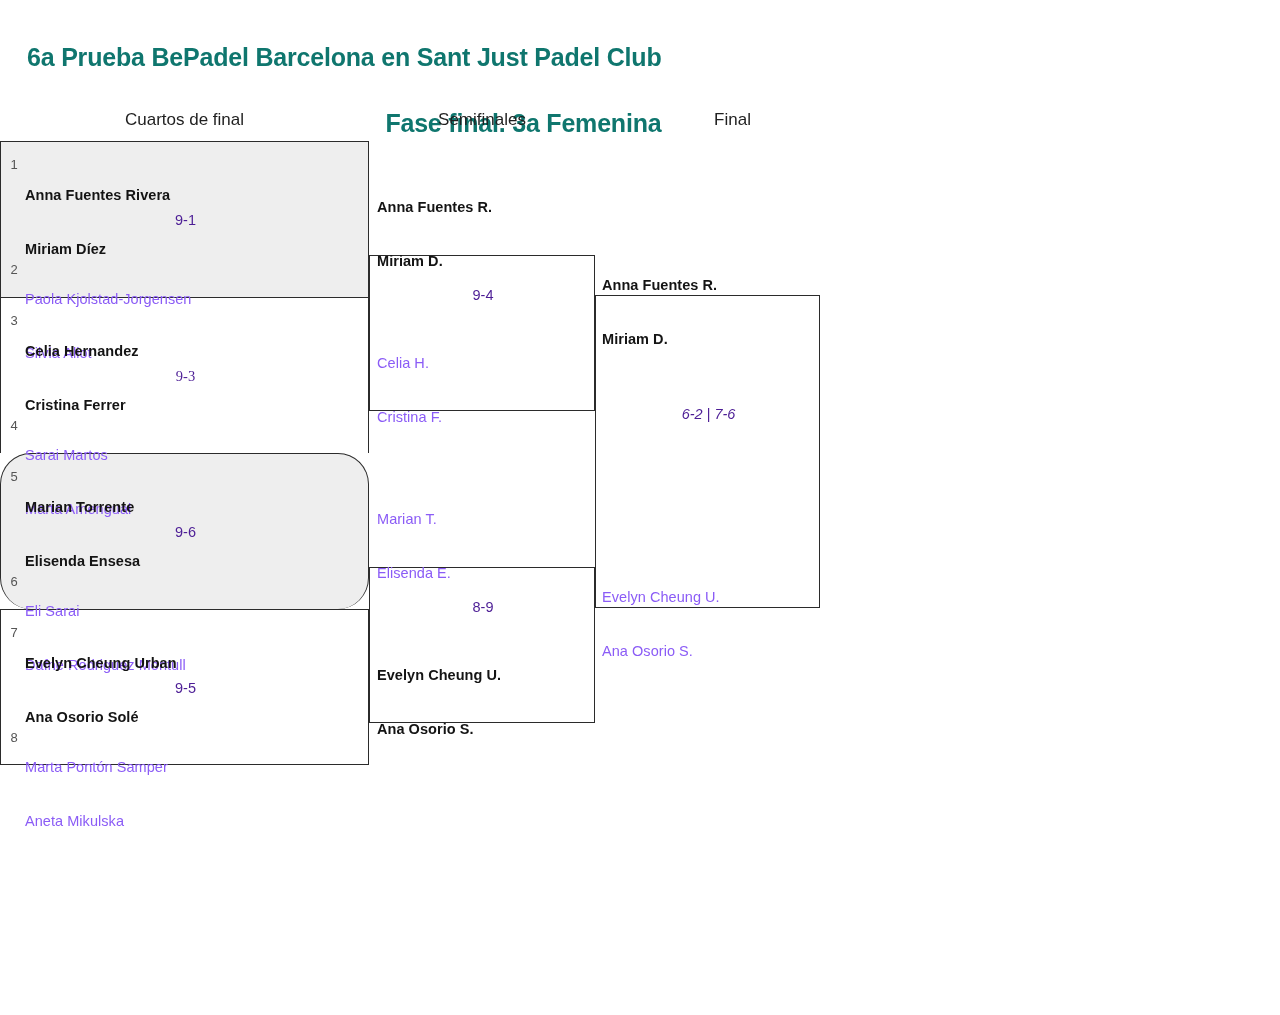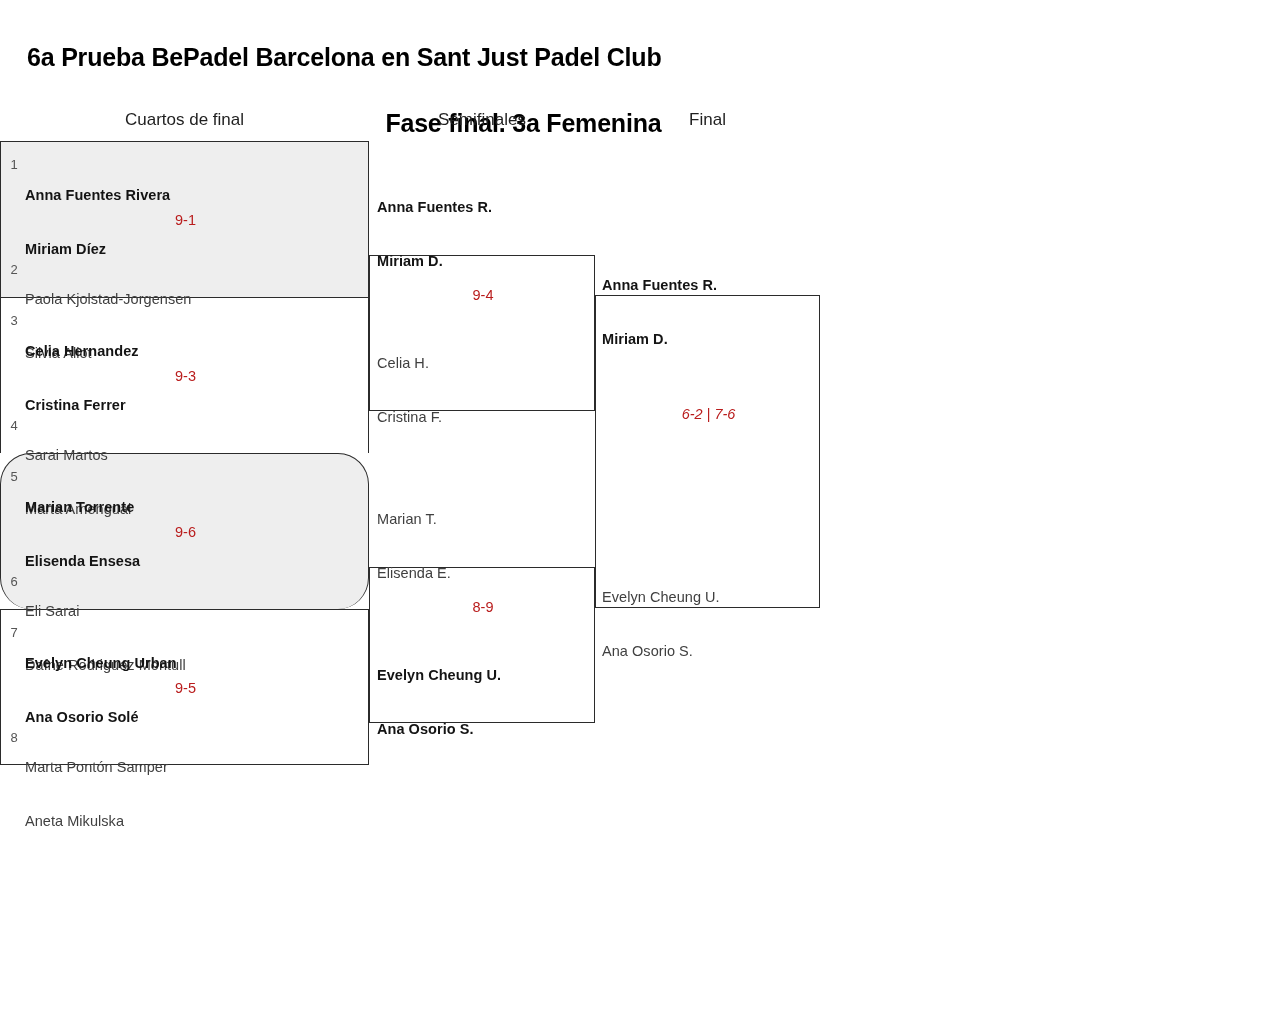--- a/index.html
+++ b/index.html
@@ -9,77 +9,77 @@
     font-family: "Liberation Sans", sans-serif;
     color: #1a1a1a;
     overflow: hidden;
   }
   #stage { position: relative; width: 1280px; height: 1015px; }
 
   
   .title {
     position: absolute; left: 0; top: 8px;
     font-size: 25px; font-weight: 700; line-height: 33px;
-    letter-spacing: -0.2px; color: #000000; white-space: pre;
+    letter-spacing: -0.2px; color: #0f766e; white-space: pre;
   }
   .title .l2 { display: block; text-align: right; }
 
   
   .round-head {
     position: absolute; font-size: 17px; font-weight: 400;
     color: #1f1f1f; text-align: center; top: 110px;
   }
   #rh-qf  { left: 0;   width: 369px; }
   #rh-sf  { left: 369px; width: 226px; }
-  #rh-f   { left: 595px; width: 225px; }
+  #rh-f   { left: 620px; width: 225px; }
 
   
   .box { position: absolute; border: 1px solid #2b2b2b; }
 
   
   .qf {
     left: 0; width: 369px; height: 156px;
     border-left: 1px solid #2b2b2b;
     border-right: 1px solid #2b2b2b;
     border-top: 1px solid #2b2b2b;
     border-bottom: none;
   }
   .qf.last { border-bottom: 1px solid #2b2b2b; }
   .qf.shade { background: #eeeeee; }
   #qf1 { top: 141px; }
-  #qf2 { top: 297px; }
+  #qf2 { top: 297px; font-family: Liberation Serif, serif; }
   #qf3 { top: 453px; border-radius: 31px; }
   #qf4 { top: 609px; padding-left: 32px; }
 
   
   .sf { left: 369px; width: 226px; height: 156px; margin-top: 36px; }
   #sf1 { top: 219px; }
   #sf2 { top: 531px; }
 
   
   #fin { left: 595px; top: 295px; width: 225px; height: 313px; }
 
   
   .team {
     position: absolute; font-size: 14.5px; line-height: 18px;
     white-space: pre; letter-spacing: 0.05px;
   }
   .team .ln { display: block; }
   .team.win { color: #141414; font-weight: 700; }
-  .team.lose { color: #404040; font-weight: 400; }
+  .team.lose { color: #8b5cf6; font-weight: 400; }
 
   
   .seed {
     position: absolute; left: 6px; width: 16px; text-align: center;
     font-size: 13px; color: #555555; font-weight: 400;
   }
 
   
   .score {
-    position: absolute; font-size: 14.5px; color: #b91c1c;
+    position: absolute; font-size: 14.5px; color: #4c1d95;
     font-weight: 400; text-align: center; white-space: pre;
   }
   .qf .score { left: 0; width: 369px; top: 70px; }
   .sf .score { left: 0; width: 226px; top: 31px; }
   #fin .score { left: 0; width: 225px; top: 110px; font-style: italic; }
 </style>
 </head>
 <body>
 
 <div id="stage">

